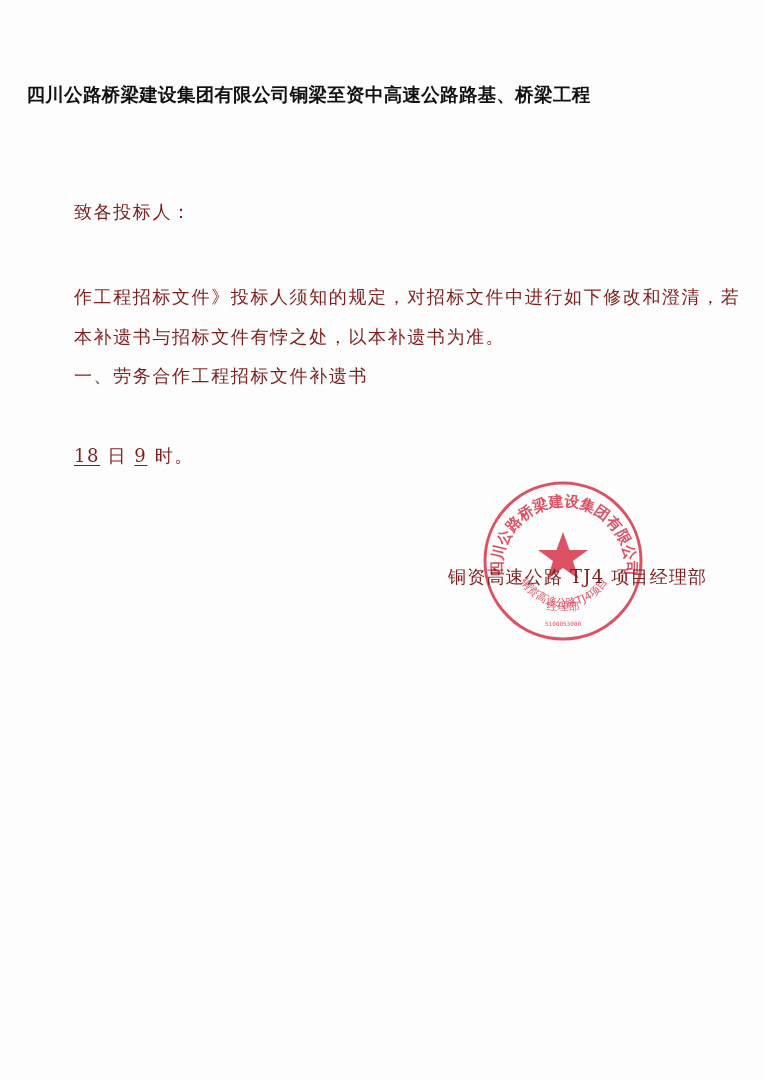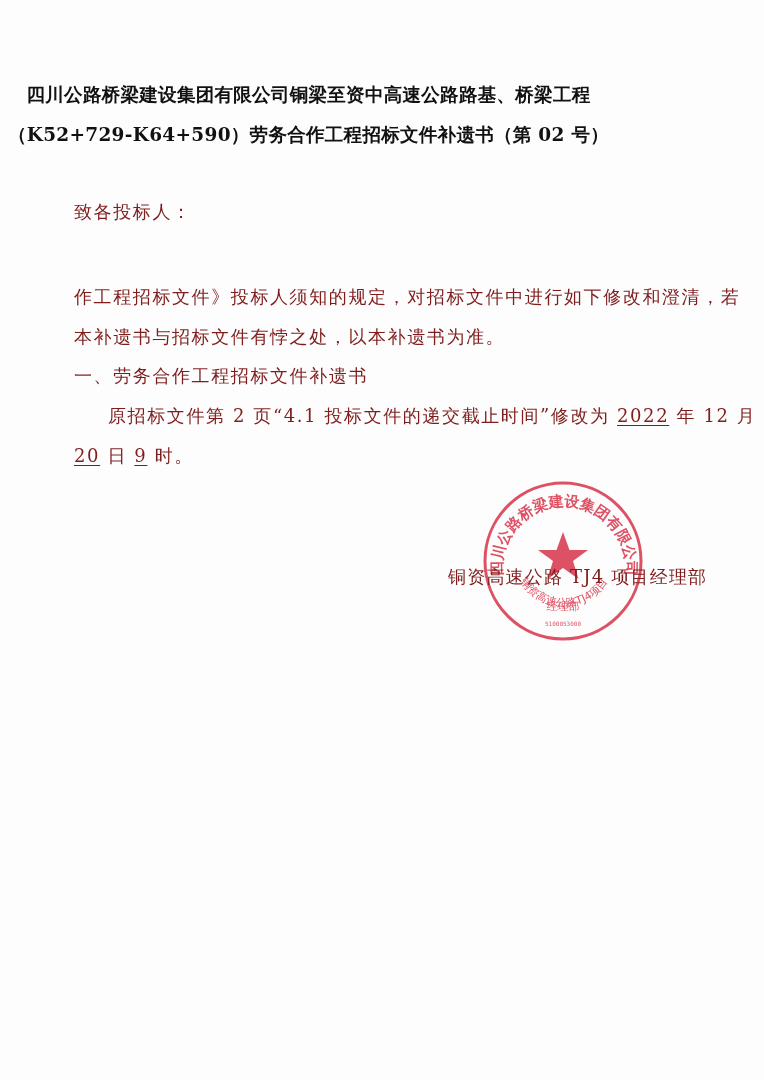--- a/index.html
+++ b/index.html
@@ -62,34 +62,30 @@
       pointer-events: none;
       opacity: 0.85;
     }
   </style>
 </head>
 <body>
 
 <div class="page">
 
   <div class="title title-1">四川公路桥梁建设集团有限公司铜梁至资中高速公路路基、桥梁工程</div>
-  <div class="title title-2">（K52+729-K64+590）劳务合作工程招标文件补遗书（第 02 号）</div>
 
   <div class="line salutation">致各投标人：</div>
 
   <div class="line p1-l2">作工程招标文件》投标人须知的规定，对招标文件中进行如下修改和澄清，若</div>
   <div class="line p1-l3">本补遗书与招标文件有悖之处，以本补遗书为准。</div>
 
   <div class="line section-1">一、劳务合作工程招标文件补遗书</div>
 
-  <div class="line p2-l1">
-    <span>原招标文件第 2 页“4.1 投标文件的递交截止时间”修改为 </span><span class="u">2022</span><span> 年 12 月</span>
-  </div>
   <div class="line p2-l2">
-    <span class="u">20</span><span> 日 </span><span class="u">9</span><span> 时。</span>
+    <span class="u">18</span><span> 日 </span><span class="u">9</span><span> 时。</span>
   </div>
 
   <svg class="stamp" viewBox="0 0 162 162" xmlns="http://www.w3.org/2000/svg">
     <defs>
       <path id="outerArc" d="M 24,110 A 62,62 0 1,1 140,110"></path>
       <path id="innerArc" d="M 36,96 A 50,50 0 0,0 128,96"></path>
     </defs>
     <circle cx="81" cy="81" r="78" fill="none" stroke="#d8344a" stroke-width="3"></circle>
     <text font-size="15" fill="#d8344a" font-family="DejaVu Sans, sans-serif" font-weight="bold">
       <textPath href="#outerArc" startOffset="50%" text-anchor="middle">四川公路桥梁建设集团有限公司</textPath>

